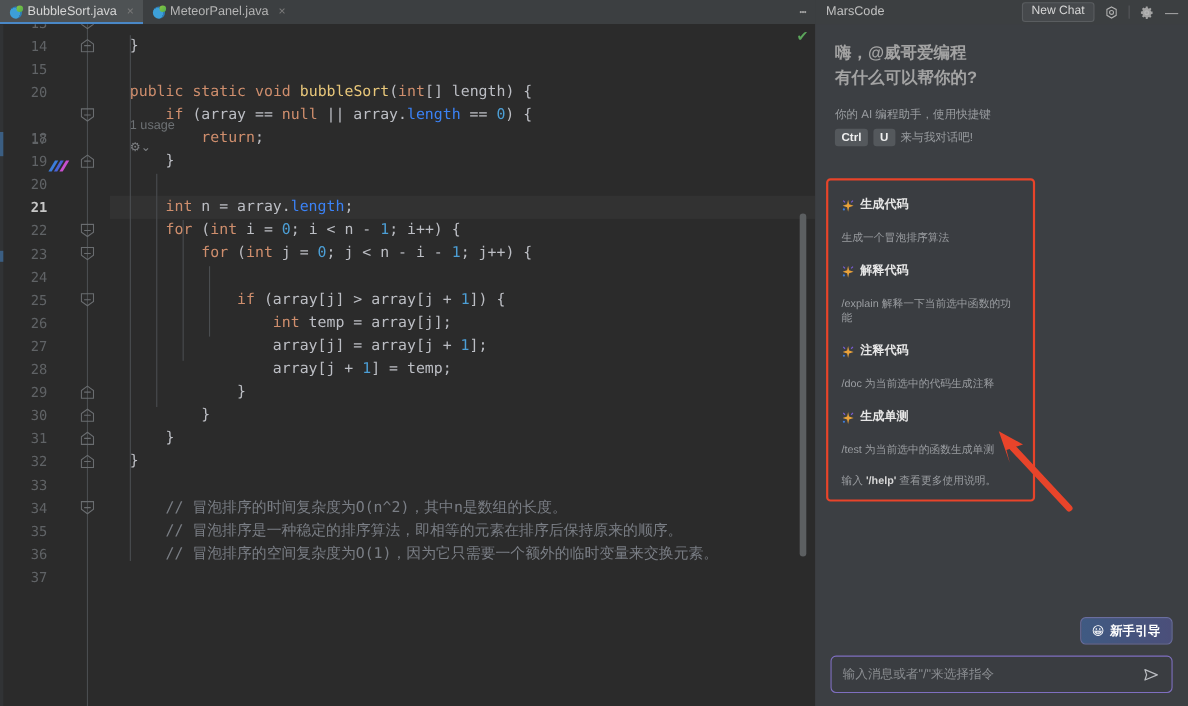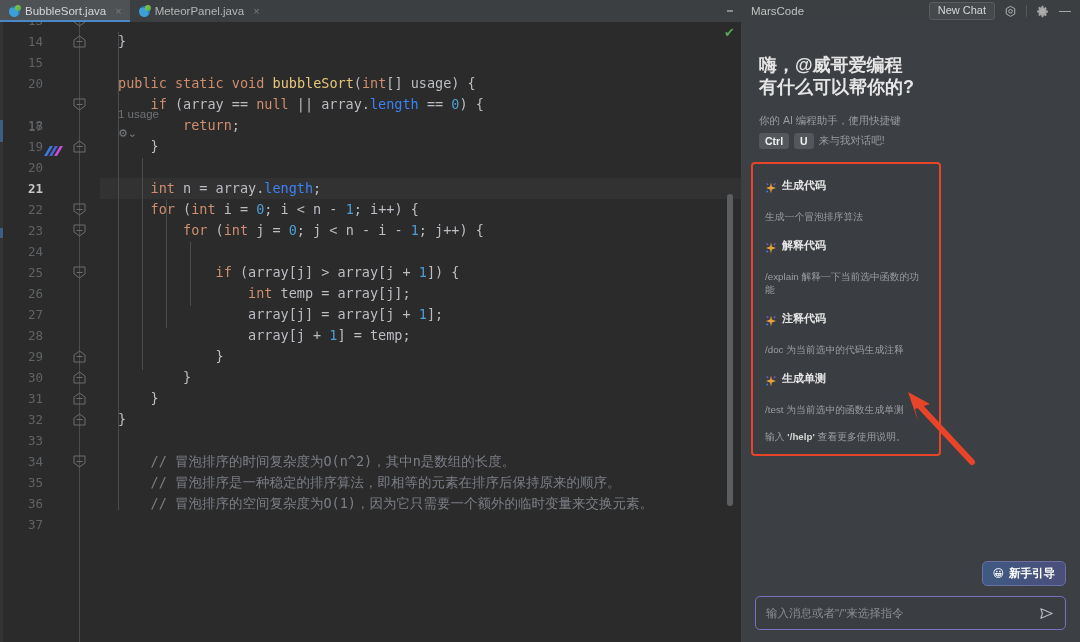--- a/index.html
+++ b/index.html
@@ -67,21 +67,21 @@
 
   .panel-header { height:22px; flex:0 0 22px; background:#3c3f41; display:flex; align-items:center; padding:0 8px 0 10px; gap:8px; }
   .panel-title { font-size:11.5px; color:#c0c0c0; flex:1; }
   .newchat-btn { font-size:11px; color:#d6d6d6; border:1px solid #5a5d60; border-radius:3px; padding:1px 8px 2px; background:#46494c; line-height:13px; }
   .hicon { width:15px; height:15px; display:flex; align-items:center; justify-content:center; color:#b0b0b0; }
   .hdiv { width:1px; height:12px; background:#55585b; }
   .minimize { width:14px; display:flex; align-items:center; justify-content:center; color:#b5b5b5; font-size:12px; }
 
   .panel-body { flex:1; position:relative; overflow:hidden; padding:0 18px; }
 
-  .greet { margin-top:32px; font-size:18px; line-height:22px; color:#e5e5e5; font-weight:bold; }
+  .greet { margin-top:16px; font-size:15px; line-height:22px; color:#a3a3a3; font-weight:bold; }
   .subhint { margin-top:13px; font-size:10.5px; color:#9a9da1; line-height:18px; }
   .subhint2 { margin-top:4px; font-size:10.5px; color:#9a9da1; display:flex; align-items:center; gap:5px; }
   .kbd { background:#54585c; border-radius:3px; padding:2px 6px; font-size:10.5px; color:#f0f0f0; font-weight:bold; line-height:12px; }
 
   .cards { position:absolute; left:10px; top:140px; width:190px; background:#3a3d41;
            border:2px solid #e8442a; border-radius:4px; padding:14px 12px 10px 12px; }
   .card { margin-bottom:15px; }
   .card:last-of-type { margin-bottom:12px; }
   .card-head { display:flex; align-items:center; gap:5px; }
   .sparkle { width:12px; height:12px; flex:0 0 12px; }
@@ -246,21 +246,21 @@
 
       <div class="code-area">
         <div class="caret-row" id="caretrow" style="top: 156px;"></div>
         <div class="usage-hint" style="left:18px; top:86px;">1 usage</div>
         <div class="run-gutter" style="left:18px; top:105px;">⚙⌄</div>
       <div class="indent-guide" style="left: 18px; top: 10px; height: 478px;"></div>
           <div class="indent-guide" style="left: 42px; top: 136px; height: 212px;"></div>
           <div class="indent-guide" style="left: 66px; top: 178px; height: 128px;"></div>
           <div class="indent-guide" style="left: 90px; top: 220px; height: 64px;"></div>
           <div class="code-line" style="top: 9px; padding-left: 18px;"><span class="pun">}</span></div>
-          <div class="code-line" style="top: 51px; padding-left: 18px;"><span class="kw">public</span><span class="txt"> </span><span class="kw">static</span><span class="txt"> </span><span class="kw">void</span><span class="txt"> </span><span class="mth">bubbleSort</span><span class="pun">(</span><span class="kw">int</span><span class="txt">[] usage) {</span></div>
+          <div class="code-line" style="top: 51px; padding-left: 18px;"><span class="kw">public</span><span class="txt"> </span><span class="kw">static</span><span class="txt"> </span><span class="kw">void</span><span class="txt"> </span><span class="mth">bubbleSort</span><span class="pun">(</span><span class="kw">int</span><span class="txt">[] length) {</span></div>
           <div class="code-line" style="top: 72px; padding-left: 18px;"><span class="txt">    </span><span class="kw">if</span><span class="txt"> (array == </span><span class="kw">null</span><span class="txt"> || array.</span><span class="fld">length</span><span class="txt"> == </span><span class="num">0</span><span class="txt">) {</span></div>
           <div class="code-line" style="top: 93px; padding-left: 18px;"><span class="txt">        </span><span class="kw">return</span><span class="txt">;</span></div>
           <div class="code-line" style="top: 114px; padding-left: 18px;"><span class="txt">    }</span></div>
           <div class="code-line" style="top: 156px; padding-left: 18px;"><span class="txt">    </span><span class="kw">int</span><span class="txt"> n = array.</span><span class="fld">length</span><span class="txt">;</span></div>
           <div class="code-line" style="top: 177px; padding-left: 18px;"><span class="txt">    </span><span class="kw">for</span><span class="txt"> (</span><span class="kw">int</span><span class="txt"> i = </span><span class="num">0</span><span class="txt">; i &lt; n - </span><span class="num">1</span><span class="txt">; i++) {</span></div>
           <div class="code-line" style="top: 198px; padding-left: 18px;"><span class="txt">        </span><span class="kw">for</span><span class="txt"> (</span><span class="kw">int</span><span class="txt"> j = </span><span class="num">0</span><span class="txt">; j &lt; n - i - </span><span class="num">1</span><span class="txt">; j++) {</span></div>
           <div class="code-line" style="top: 240px; padding-left: 18px;"><span class="txt">            </span><span class="kw">if</span><span class="txt"> (array[j] &gt; array[j + </span><span class="num">1</span><span class="txt">]) {</span></div>
           <div class="code-line" style="top: 261px; padding-left: 18px;"><span class="txt">                </span><span class="kw">int</span><span class="txt"> temp = array[j];</span></div>
           <div class="code-line" style="top: 282px; padding-left: 18px;"><span class="txt">                array[j] = array[j + </span><span class="num">1</span><span class="txt">];</span></div>
           <div class="code-line" style="top: 303px; padding-left: 18px;"><span class="txt">                array[j + </span><span class="num">1</span><span class="txt">] = temp;</span></div>

